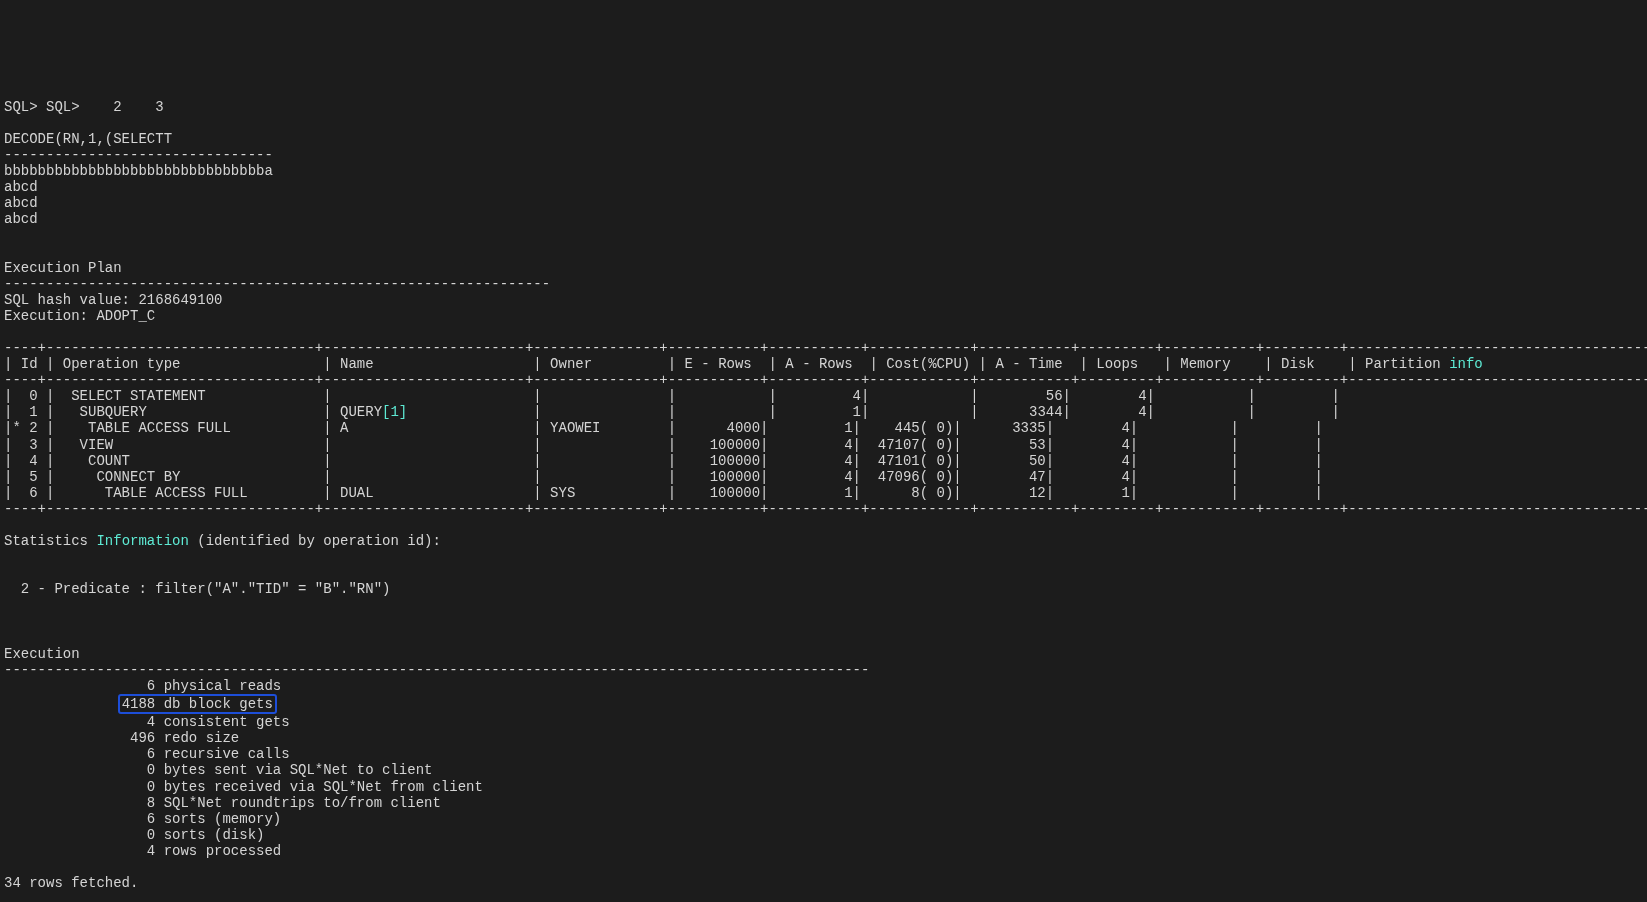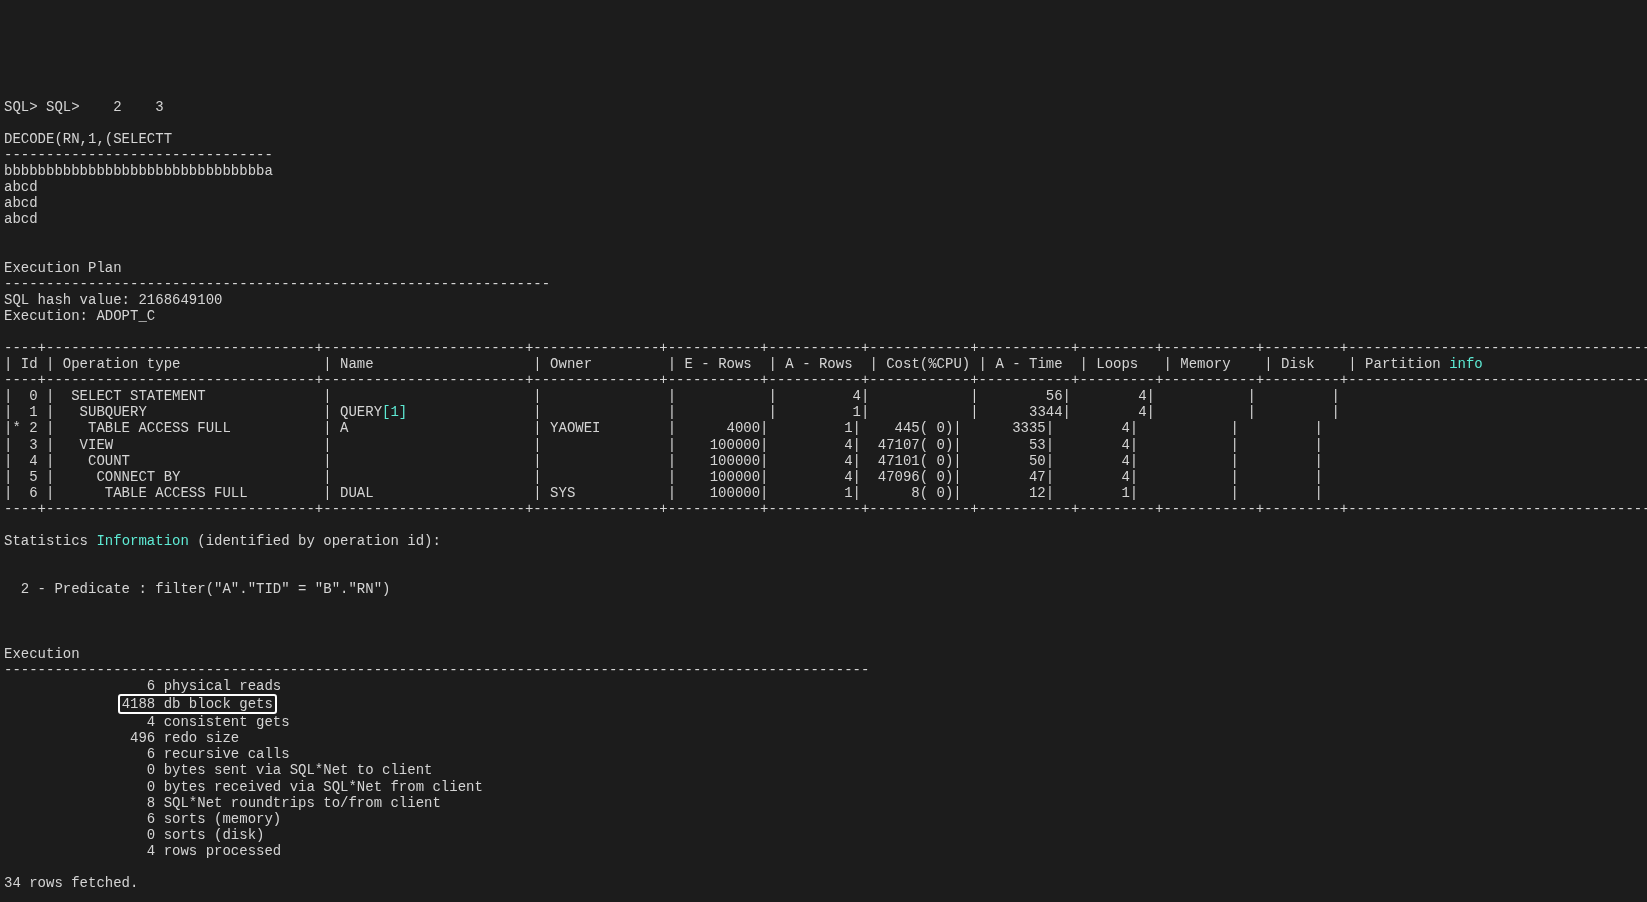--- a/index.html
+++ b/index.html
@@ -11,21 +11,21 @@
     font-size: 14px;
     line-height: 1.15;
     white-space: pre;
   }
   .wrap {
     padding: 2px 4px 10px 4px;
     width: 1647px;
   }
   .blue { color: #5eead4; }
   .highlight-box {
-    border: 2px solid #ffffff;
+    border: 2px solid #1d4ed8;
     border-radius: 3px;
     padding: 0 2px;
     display: inline-block;
     margin-left: -4px;
   }
 </style>
 </head>
 <body>
 
 

